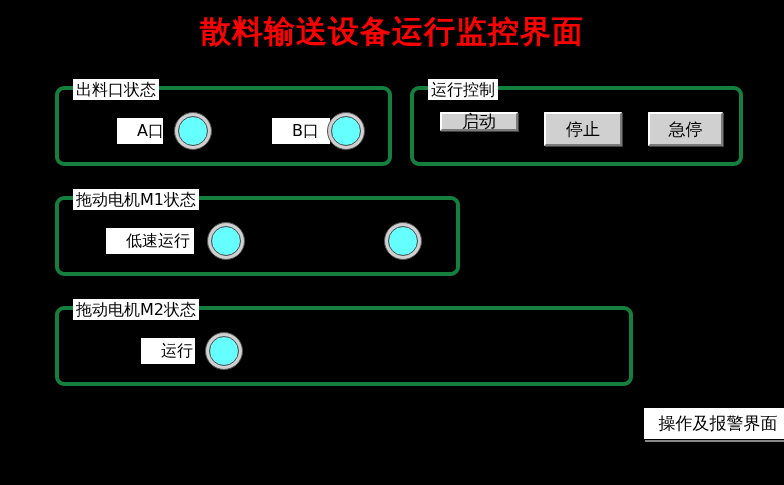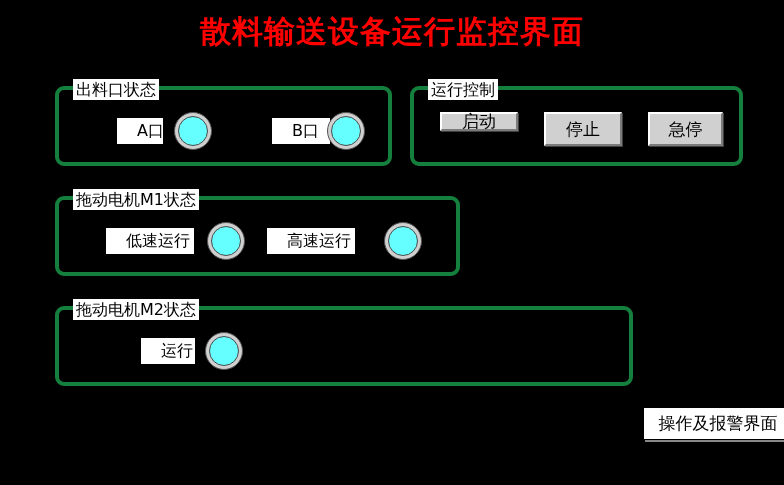--- a/index.html
+++ b/index.html
@@ -167,21 +167,20 @@
 
   <div class="group" style="left:55px; top:196px; width:405px; height:80px;">
     <div class="group-title">拖动电机M1状态</div>
 
     <div class="plate" style="left:34px; top:28px; width:88px;margin-left:13px;">低速运行</div>
 
     <div class="lamp" style="left:148px; top:22px;">
       <div class="lamp-inner"></div>
     </div>
 
-    <div class="plate" style="left:208px; top:28px; width:88px;">高速运行</div>
 
     <div class="lamp" style="left:325px; top:22px;">
       <div class="lamp-inner"></div>
     </div>
   </div>
 
   <div class="group" style="left:55px; top:306px; width:578px; height:80px;">
     <div class="group-title">拖动电机M2状态</div>
 
     <div class="plate" style="left:82px; top:28px; width:54px;">运行</div>

